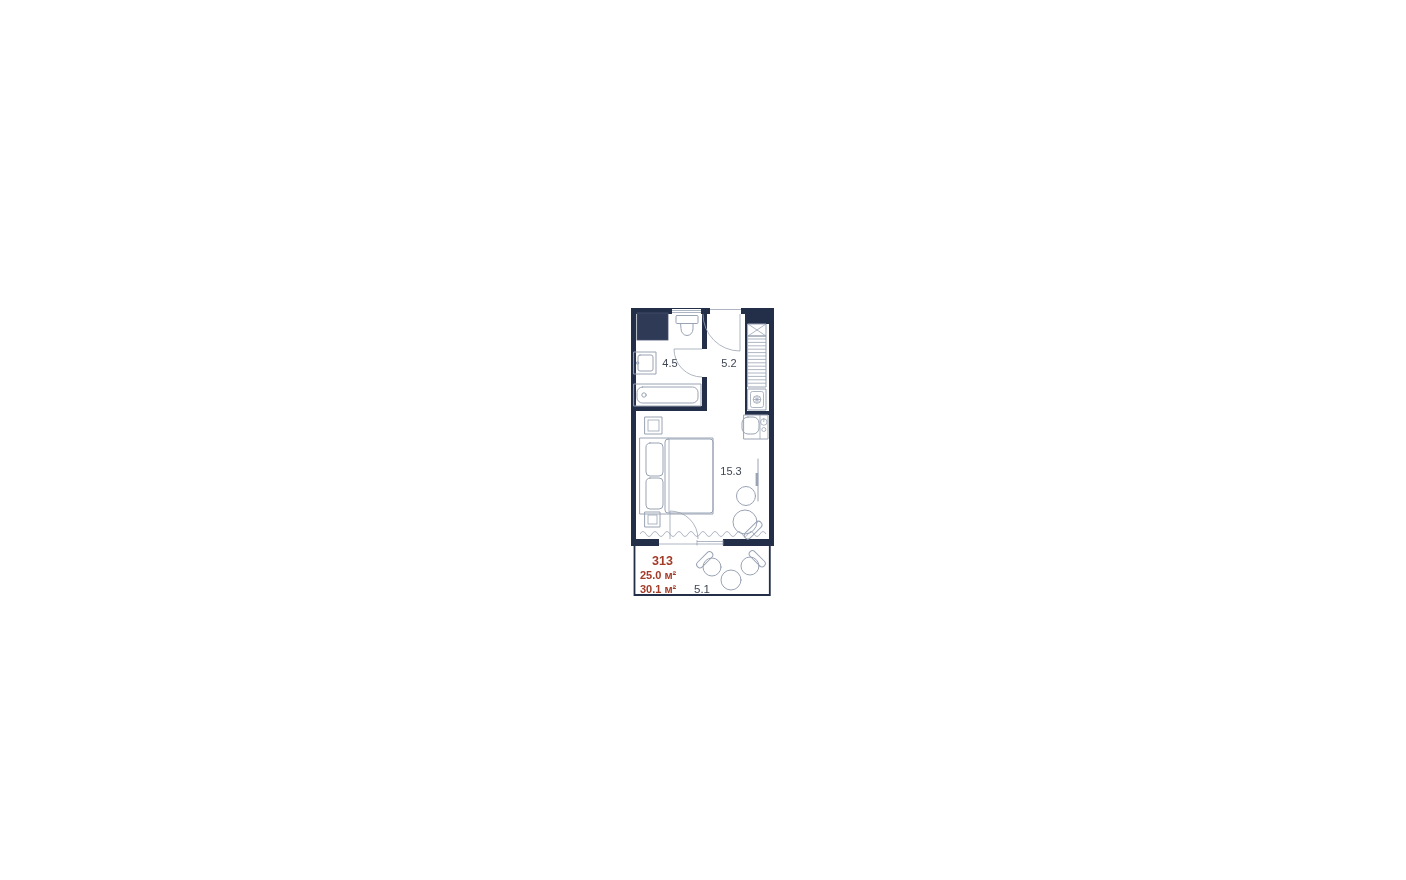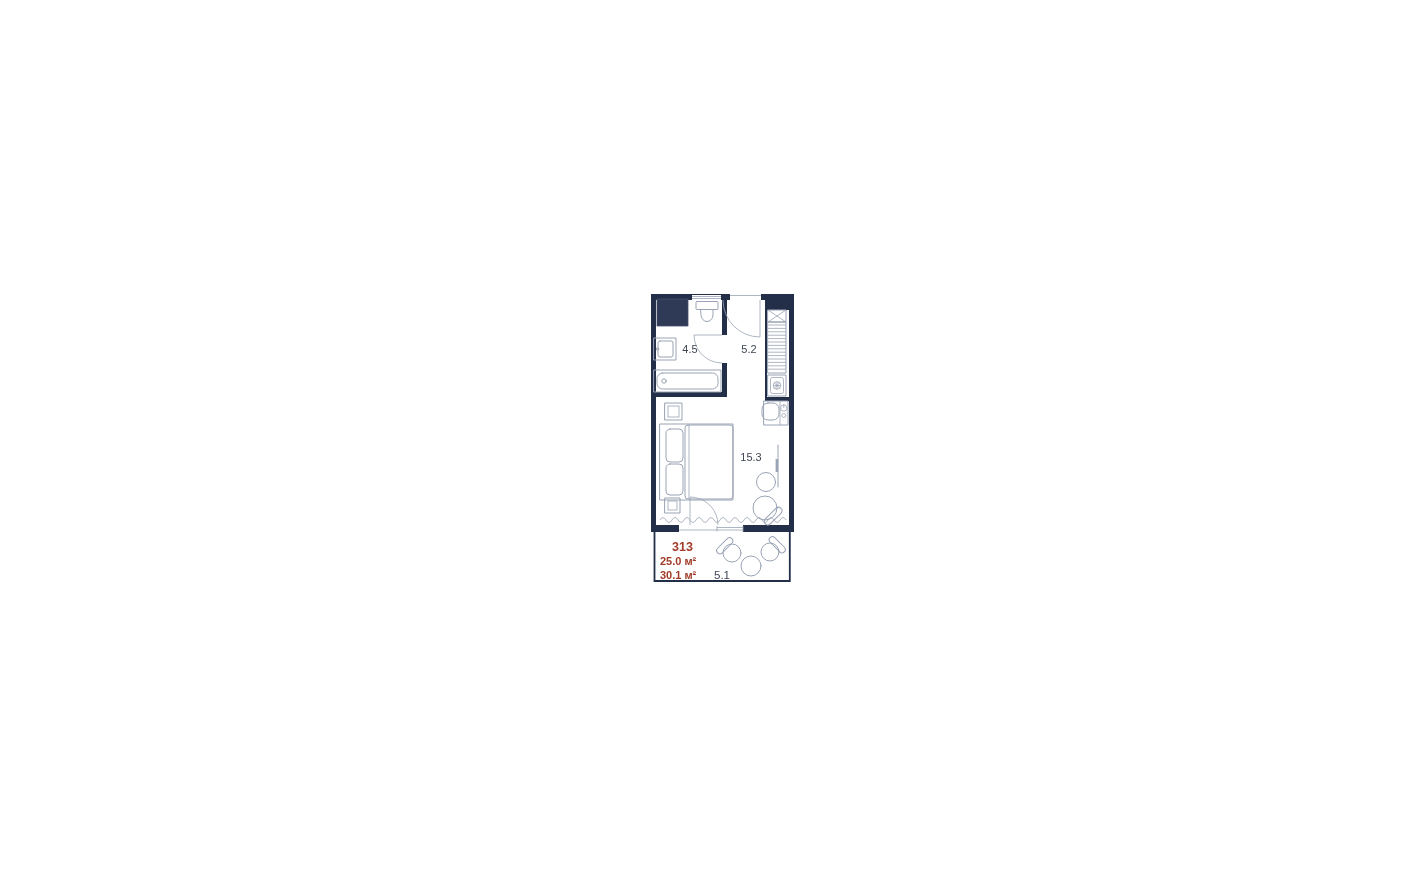--- a/index.html
+++ b/index.html
@@ -7,21 +7,21 @@
     --shaft-fill:#2e3a56;
     --furniture-line:#9aa3b4;
     --label-text:#3f4654;
     --accent:#a23c28;
   }
   html,body{margin:0;padding:0;}
   body{
     width:1406px;height:880px;background:#ffffff;position:relative;overflow:hidden;
     font-family:"Liberation Sans",sans-serif;
   }
-  .plan{position:absolute;left:631px;top:294px;width:143px;height:291px;margin-left:20px;}
+  .plan{position:absolute;left:631px;top:308px;width:143px;height:291px;}
   .plan svg{display:block;width:100%;height:100%;}
   .wall{fill:var(--wall);stroke:none;}
   .shaft{fill:var(--shaft-fill);stroke:#46526f;stroke-width:.8;}
   .furn{fill:none;stroke:var(--furniture-line);stroke-width:1;stroke-linejoin:round;stroke-linecap:round;}
   .furn-thin{fill:none;stroke:var(--furniture-line);stroke-width:.8;}
   .furn-fill{fill:var(--furniture-line);stroke:none;}
   .balc{fill:none;stroke:var(--wall);stroke-width:1.8;}
   text{font-family:"Liberation Sans",sans-serif;}
   .room-label{fill:var(--label-text);font-size:11px;}
   .room-label-sm{fill:var(--label-text);font-size:11.5px;}

